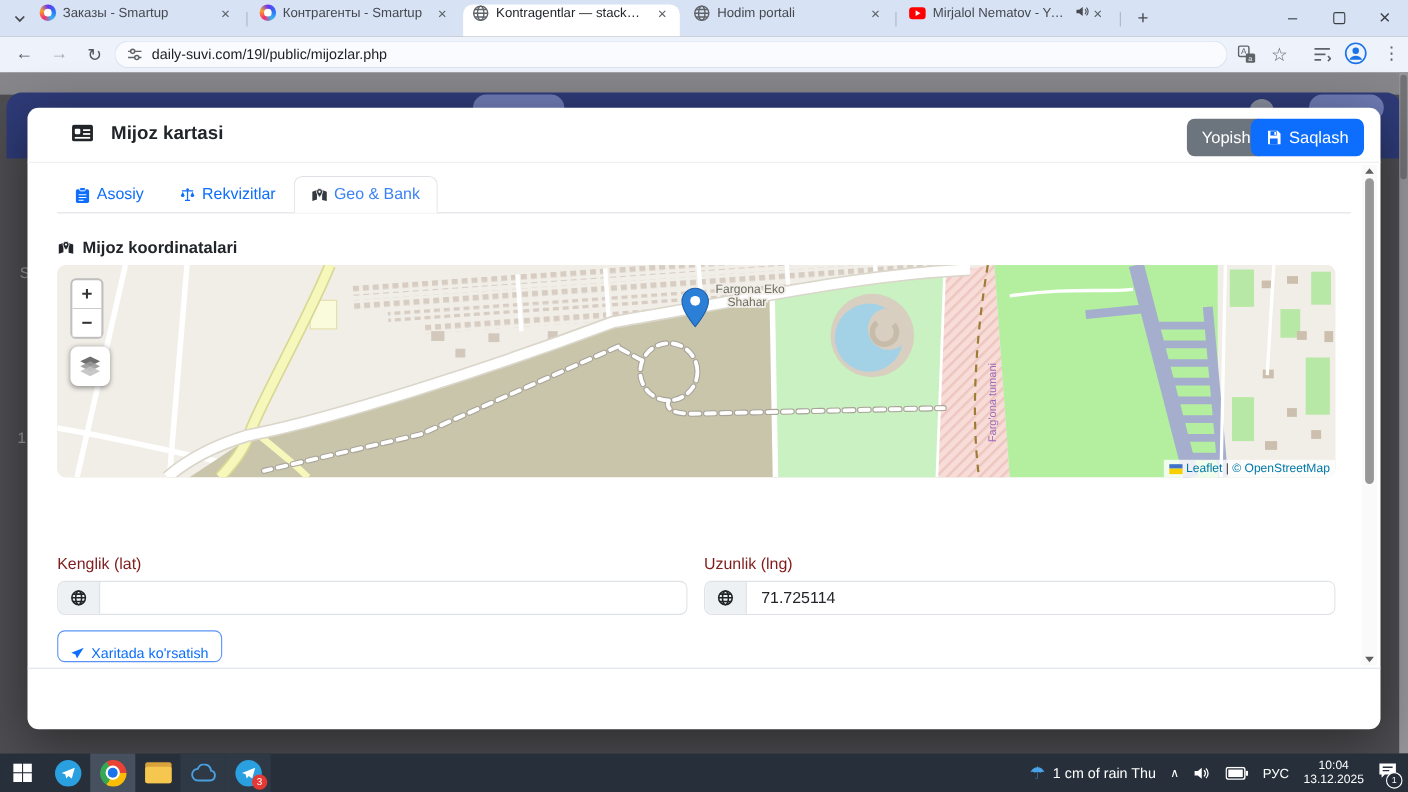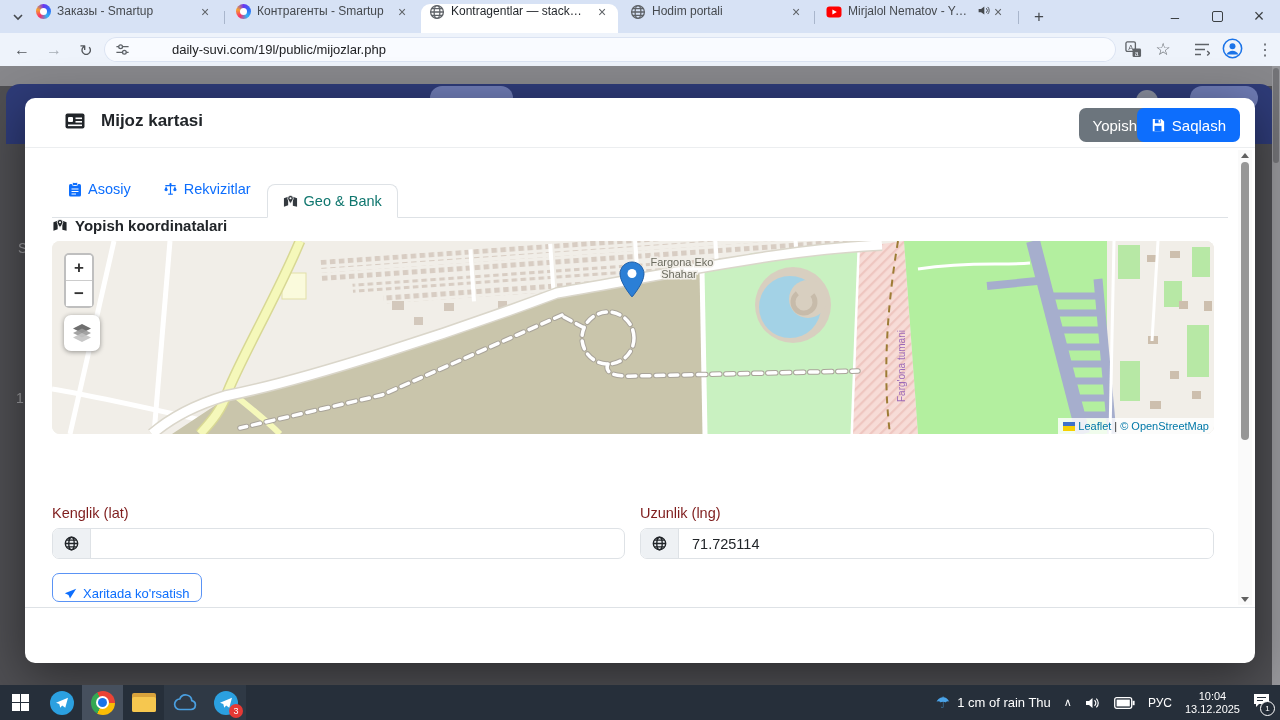--- a/index.html
+++ b/index.html
@@ -20,21 +20,21 @@
   .smartup{width:15px;height:15px;border-radius:50%;flex:0 0 auto;
      background:conic-gradient(#6a35f2,#2f6df7,#2fb3f7,#f72f6d,#f7a02f,#6a35f2);}
   .smartup>div{width:7px;height:7px;border-radius:50%;background:#fff;margin:4px;}
   #winbtns{right:0;top:0;height:33px;display:flex;}
   .winbtn{width:42px;height:33px;font-size:15px;color:#3c4043;}
   .maxglyph{width:9px;height:9px;border:1.4px solid #3c4043;border-radius:2px;}
 
   #toolbar{left:0;top:33px;width:1280px;height:33px;background:#eef3fb;}
   .navbtn{top:3px;width:28px;height:28px;border-radius:14px;font-size:16px;color:#53575c;}
   #urlpill{left:104px;top:4px;width:1012px;height:25px;border-radius:13px;background:#f9fbff;
-           display:flex;align-items:center;box-shadow:0 0 0 1px #dbe3f2 inset;gap:34px;}
+           display:flex;align-items:center;box-shadow:0 0 0 1px #dbe3f2 inset;}
   #urltext{font-size:13px;color:#202124;margin-left:8px;}
 
   
   #dim-light{left:0;top:66px;width:1280px;height:20px;background:#87878b;}
   #dim-navy{left:6px;top:84px;width:1268px;height:60px;background:#2e3b78;border-radius:14px 14px 0 0;}
   .dim-pill{top:86px;height:24px;border-radius:12px;background:#6f7cb5;}
   .dim-circle{top:90px;width:22px;height:22px;border-radius:50%;background:#8a8f9f;}
   .ghost{color:#9b9b9f;font-size:14px;}
   #pagescroll{right:0;top:66px;width:8px;height:619px;background:#97979b;}
   #pagescroll>div{width:6px;margin:2px auto 0;height:95px;background:#737377;border-radius:3px;}
@@ -43,21 +43,21 @@
   #modal{left:25px;top:98px;width:1230px;height:565px;background:#fff;border-radius:10px;
          box-shadow:0 12px 48px rgba(0,0,0,.45);}
   #mhead{left:0;top:0;width:100%;height:50px;border-bottom:1px solid #eceef0;box-sizing:border-box;}
   #mtitle{left:40px;top:13px;font-size:17px;font-weight:bold;color:#212529;display:flex;gap:16px;align-items:center;}
   #mclose{right:12px;top:8px;width:34px;height:34px;font-size:24px;color:#70767c;}
   #mbody{left:0;top:50px;width:1230px;height:459px;overflow:hidden;}
 
   #mtabs{left:27px;top:12px;display:flex;width:1176px;border-bottom:1px solid #dee2e6;}
   .mtab{display:flex;align-items:center;gap:6px;padding:8px 15px;font-size:14.5px;color:#0d6efd;
         border:1px solid transparent;border-radius:8px 8px 0 0;margin-bottom:-1px;}
-  .mtab.active{color:#0f766e;background:#fff;border-color:#dee2e6 #dee2e6 #fff;margin-top:24px;}
+  .mtab.active{color:#3b82f6;background:#fff;border-color:#dee2e6 #dee2e6 #fff;}
   #msection{left:27px;top:69px;font-size:15px;font-weight:bold;color:#212529;display:flex;gap:7px;align-items:center;}
 
   #map{left:27px;top:93px;width:1162px;height:193px;border-radius:8px;overflow:hidden;background:#f1eee8;}
   #zoomctl{left:12px;top:12px;width:26px;border:2px solid rgba(0,0,0,.25);border-radius:5px;background:#fff;}
   .zbtn{width:26px;height:25px;font-size:17px;font-weight:bold;color:#333;background:#fff;}
   #zoomctl .zbtn:first-child{border-bottom:1px solid #ccc;border-radius:3px 3px 0 0;}
   #layersctl{left:12px;top:74px;width:36px;height:36px;border-radius:7px;background:#fff;
              box-shadow:0 1px 5px rgba(0,0,0,.4);}
   #attrib{right:0;bottom:0;background:rgba(255,255,255,.8);font-size:11px;color:#333;
           padding:2px 5px;display:flex;align-items:center;gap:3px;}
@@ -273,21 +273,21 @@
           <span>Geo &amp; Bank</span>
         </div>
       </div>
 
       <div class="abs" id="msection">
         <svg width="16" height="15" viewBox="0 0 16 16">
             <path d="M1 4.5 5.5 3v9L1 13.5zM10.5 3 15 4.5v9L10.5 12.5z" fill="#212529"></path>
             <path d="M8 1.5a3 3 0 0 0-3 3c0 2.2 3 5.5 3 5.5s3-3.3 3-5.5a3 3 0 0 0-3-3z" fill="#212529" stroke="#fff" stroke-width="0.8"></path>
             <circle cx="8" cy="4.6" r="1.1" fill="#fff"></circle>
           </svg>
-        <span>Yopish koordinatalari</span>
+        <span>Mijoz koordinatalari</span>
       </div>
 
       <div class="abs" id="map">
         <svg class="abs" style="left:0;top:0" width="1162" height="193" viewBox="0 0 1162 193">
           <defs>
             <pattern id="blk" width="9" height="8" patternUnits="userSpaceOnUse">
                 <rect width="5.5" height="5" fill="#d8cdc3"></rect>
               </pattern>
             <pattern id="hatch" width="7" height="7" patternUnits="userSpaceOnUse" patternTransform="rotate(45)">
                 <rect width="7" height="7" fill="#f7dcd7"></rect>

